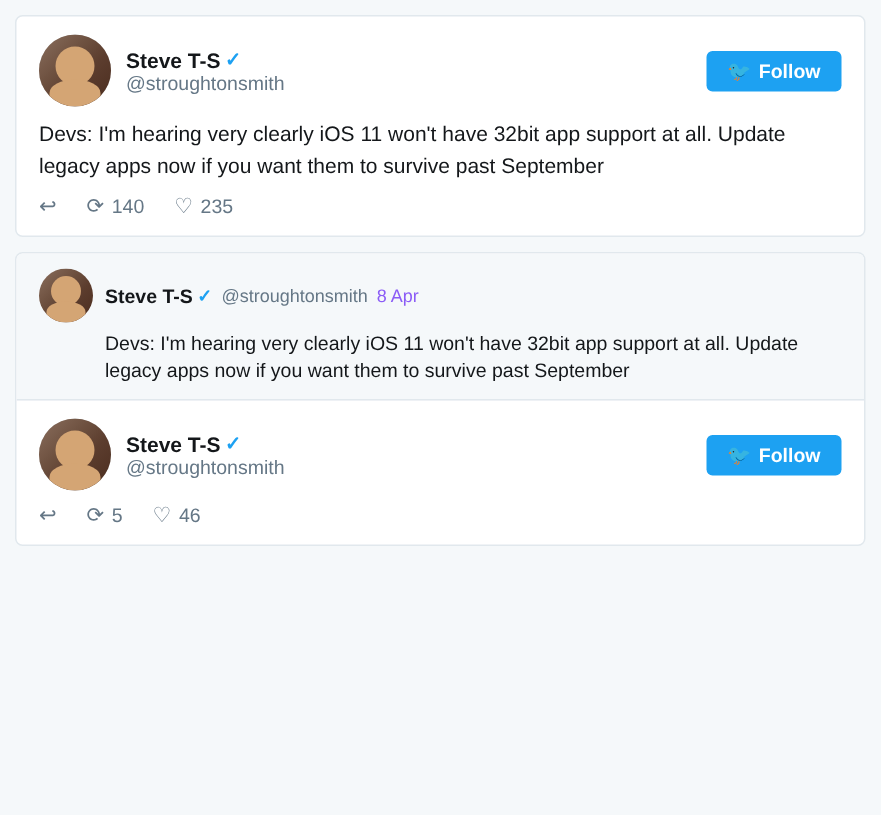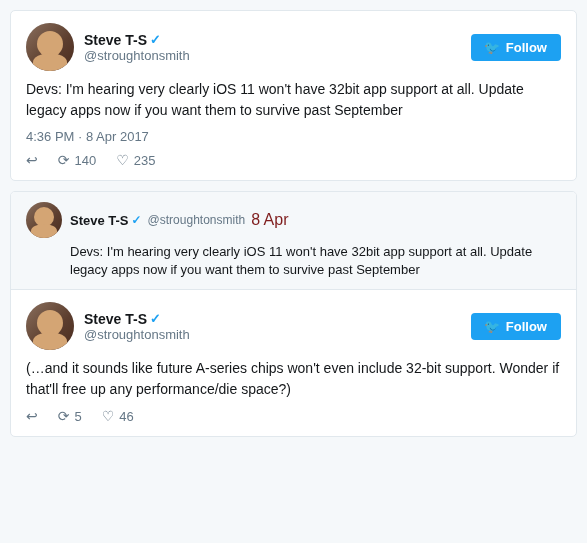--- a/index.html
+++ b/index.html
@@ -164,22 +164,22 @@
       color: #14171a;
       display: flex;
       align-items: center;
       gap: 3px;
     }
     .thread-handle {
       font-size: 12px;
       color: #657786;
     }
     .thread-date {
-      font-size: 16px;
-      color: #7f1d1d;
+      font-size: 12px;
+      color: #8b5cf6;
       margin-left: auto;
     }
     .thread-text {
       font-size: 13px;
       color: #14171a;
       line-height: 1.4;
       margin-top: 5px;
       padding-left: 44px;
     }
     .thread-bottom {
@@ -205,21 +205,20 @@
         </span>
         <span class="user-handle">@stroughtonsmith</span>
       </div>
     </div>
     <button class="follow-button">
       <span class="bird-icon">🐦</span>
       <span>Follow</span>
     </button>
   </div>
   <div class="tweet-text">Devs: I'm hearing very clearly iOS 11 won't have 32bit app support at all. Update legacy apps now if you want them to survive past September</div>
-  <div class="tweet-time">4:36 PM · 8 Apr 2017</div>
   <div class="tweet-actions">
     <div class="action-item">
       <span class="action-icon">↩</span>
     </div>
     <div class="action-item">
       <span class="action-icon">⟳</span>
       <span>140</span>
     </div>
     <div class="action-item">
       <span class="action-icon">♡</span>
@@ -265,21 +264,20 @@
             <span class="verified-badge">✓</span>
           </span>
           <span class="user-handle">@stroughtonsmith</span>
         </div>
       </div>
       <button class="follow-button">
         <span class="bird-icon">🐦</span>
         <span>Follow</span>
       </button>
     </div>
-    <div class="tweet-text">(…and it sounds like future A-series chips won't even include 32-bit support. Wonder if that'll free up any performance/die space?)</div>
     <div class="tweet-actions">
       <div class="action-item">
         <span class="action-icon">↩</span>
       </div>
       <div class="action-item">
         <span class="action-icon">⟳</span>
         <span>5</span>
       </div>
       <div class="action-item">
         <span class="action-icon">♡</span>

